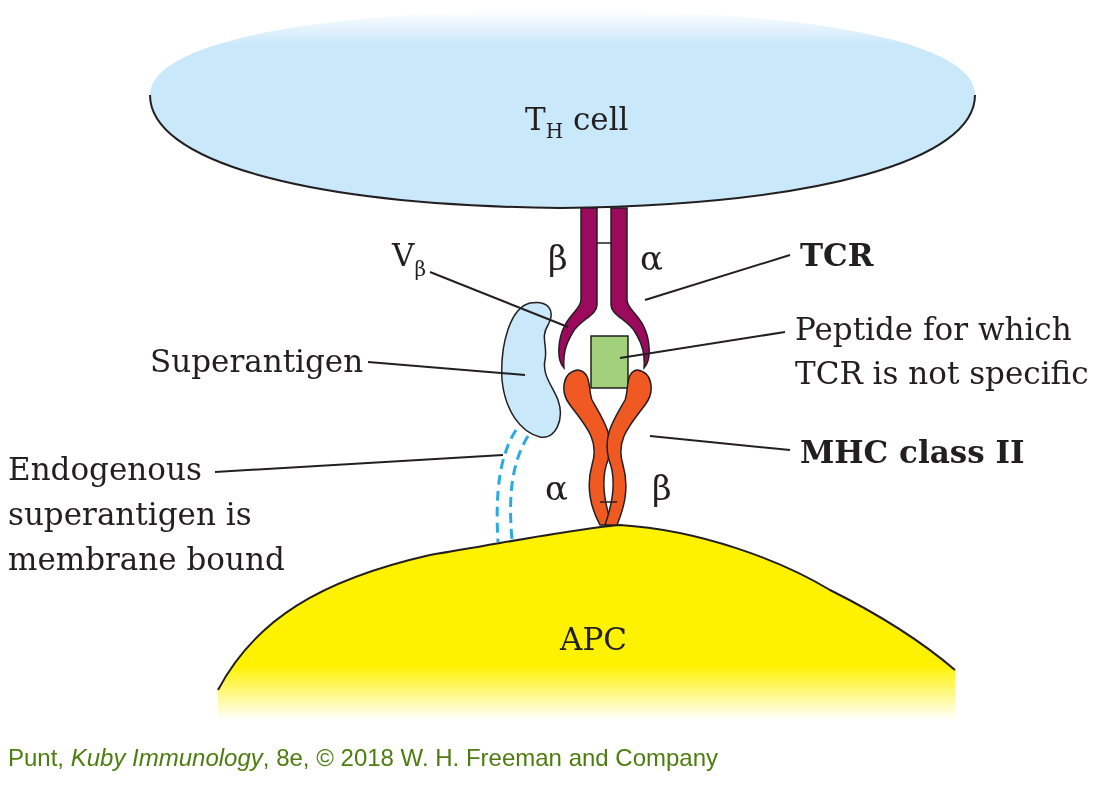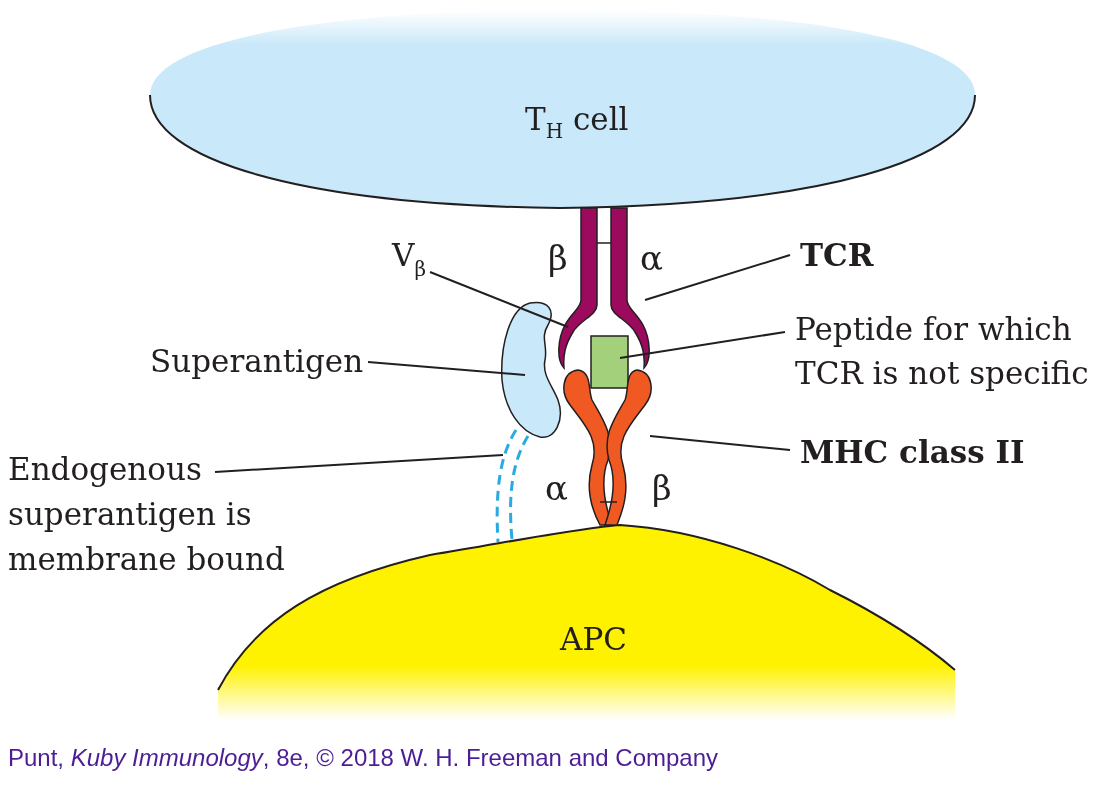--- a/index.html
+++ b/index.html
@@ -1,21 +1,21 @@
 <!DOCTYPE html>
 <html><head>
 <meta charset="utf-8">
 <style>
   html, body { margin: 0; padding: 0; background: #ffffff; }
   body { width: 1102px; height: 790px; position: relative; overflow: hidden; }
   svg { position: absolute; left: 0; top: 0; }
   .lbl { font-family: "DejaVu Serif", "Liberation Serif", serif; font-size: 31px; fill: #231f20; }
   .bold { font-weight: bold; }
   .greek { font-family: "DejaVu Serif", "Liberation Serif", serif; font-size: 34px; fill: #231f20; }
-  .credit { position: absolute; left: 8px; top: 744px; font-family: "Liberation Sans", sans-serif; font-size: 24px; color: #4c1d95; white-space: nowrap; }
+  .credit { position: absolute; left: 8px; top: 744px; font-family: "Liberation Sans", sans-serif; font-size: 24px; color: #4d7c0f; white-space: nowrap; }
   .credit i { font-style: italic; }
 </style>
 </head>
 <body>
 
 <svg width="1102" height="790" viewBox="0 0 1102 790">
   <defs>
     <linearGradient id="thGrad" x1="0" y1="0" x2="0" y2="1">
       <stop offset="0" stop-color="#ffffff"></stop>
       <stop offset="0.18" stop-color="#c9e8f9"></stop>

